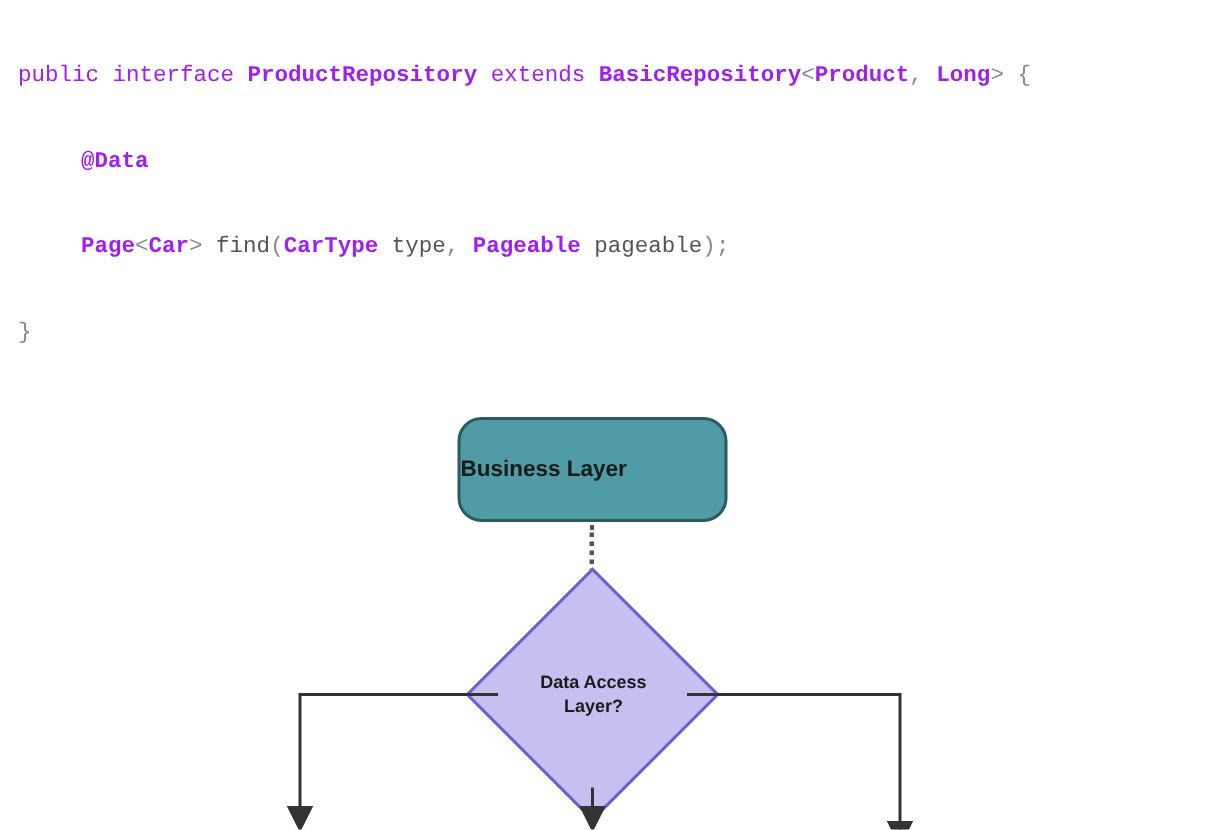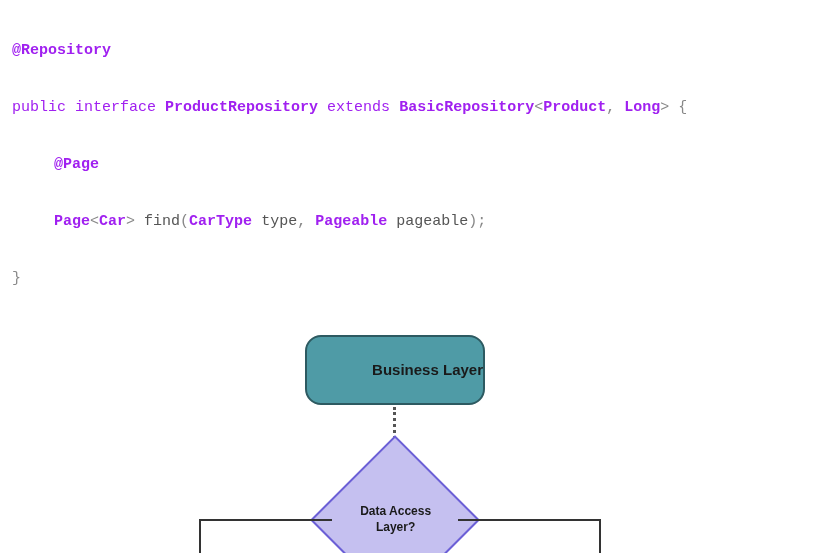--- a/index.html
+++ b/index.html
@@ -36,21 +36,21 @@
     position: absolute;
     left: 305px;
     top: 5px;
     width: 180px;
     height: 70px;
     background: #4f9ba6;
     border: 2px solid #2d5a61;
     border-radius: 16px;
     display: flex;
     align-items: center;
-    justify-content: flex-end;
+    justify-content: flex-start;
     font-weight: 700;
     font-size: 15px;
     color: #1a1a1a;
   }
 
   .data-access {
     position: absolute;
     left: 335px;
     top: 130px;
     width: 120px;
@@ -86,23 +86,22 @@
     top: 0;
     width: 813px;
     height: 400px;
     pointer-events: none;
   }
 </style>
 </head>
 <body>
 
 <div class="code-block">
-<span class="line"><span class="tok-annotation">@Repository</span></span>
 <span class="line"><span class="tok-keyword">public</span> <span class="tok-keyword">interface</span> <span class="tok-class">ProductRepository</span> <span class="tok-keyword">extends</span> <span class="tok-bold-class">BasicRepository</span><span class="tok-punc">&lt;</span><span class="tok-class">Product</span><span class="tok-punc">,</span> <span class="tok-class">Long</span><span class="tok-punc">&gt;</span> <span class="tok-punc">{</span></span>
-<span class="line indent1"><span class="tok-annotation">@Page</span></span>
+<span class="line indent1"><span class="tok-annotation">@Data</span></span>
 <span class="line indent1"><span class="tok-bold-class">Page</span><span class="tok-punc">&lt;</span><span class="tok-class">Car</span><span class="tok-punc">&gt;</span> <span class="tok-param">find</span><span class="tok-punc">(</span><span class="tok-class">CarType</span> <span class="tok-param">type</span><span class="tok-punc">,</span> <span class="tok-class">Pageable</span> <span class="tok-param">pageable</span><span class="tok-punc">)</span><span class="tok-punc">;</span></span>
 <span class="line"><span class="tok-punc">}</span></span>
 </div>
 
 <div class="diagram">
 
   <div class="business-layer">
     <span>Business Layer</span>
   </div>
 

